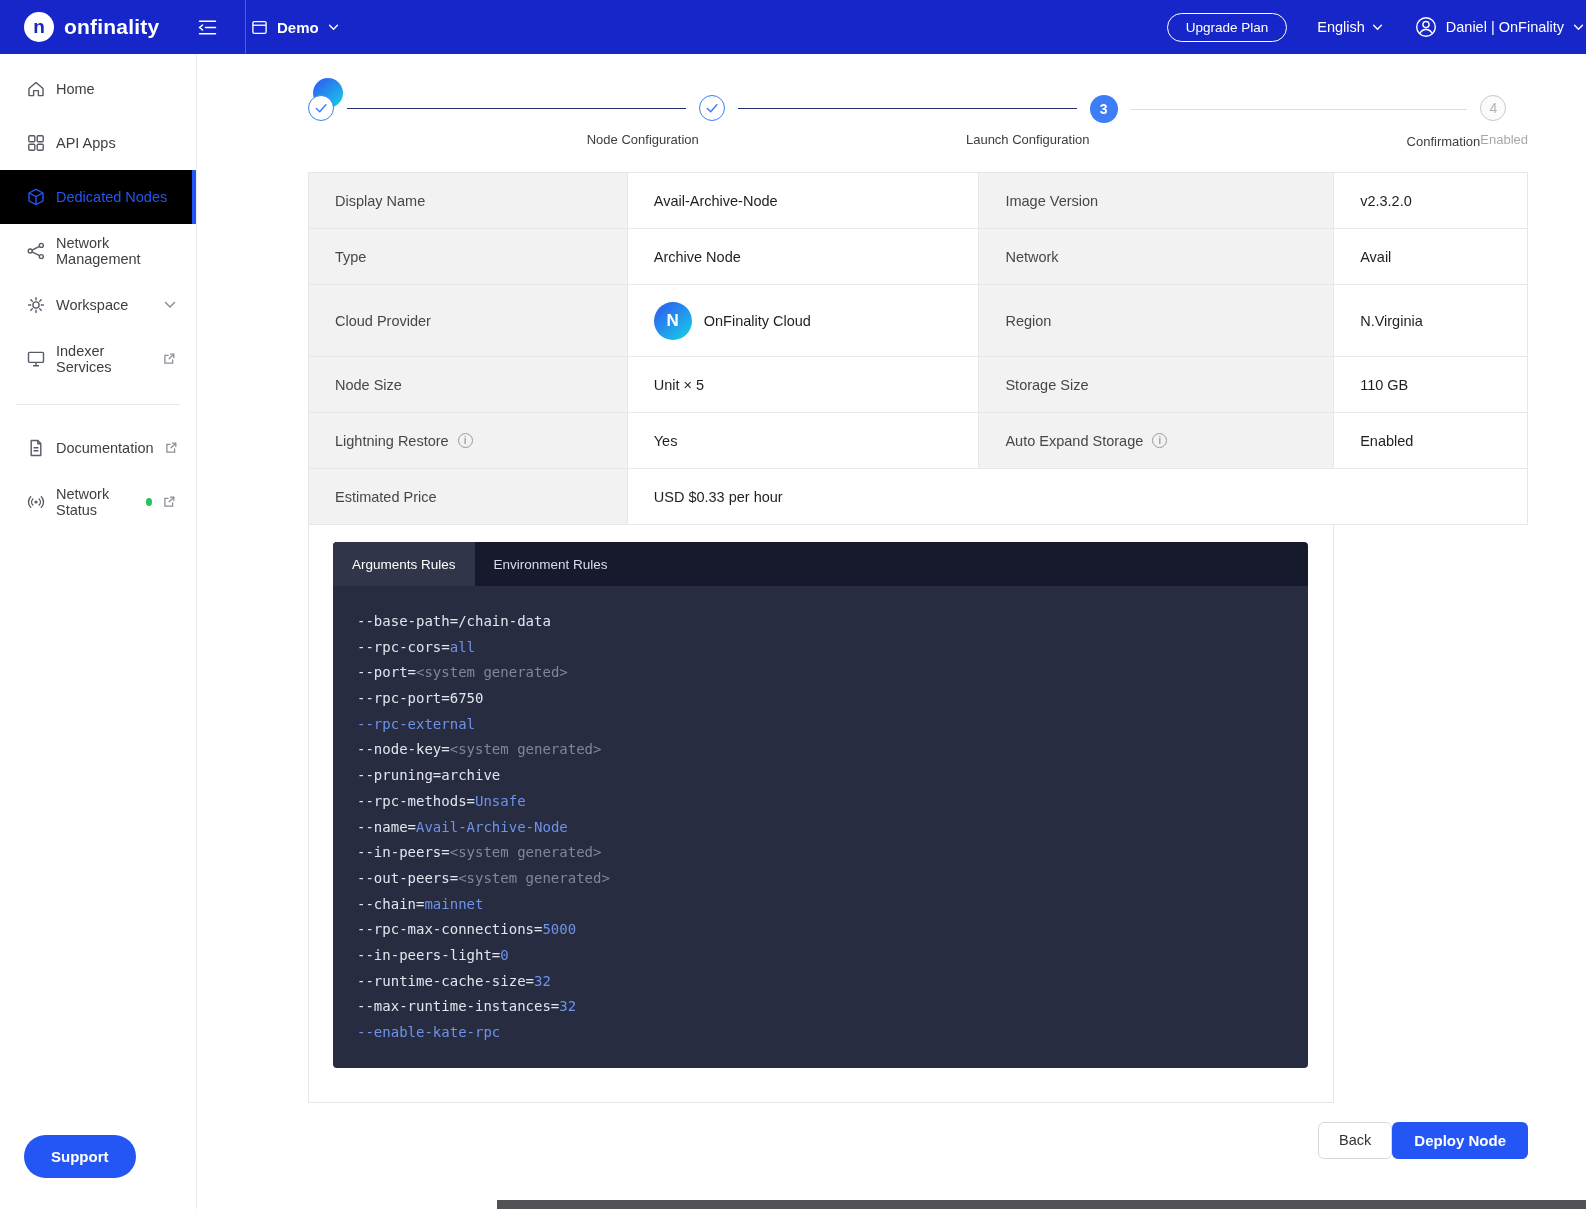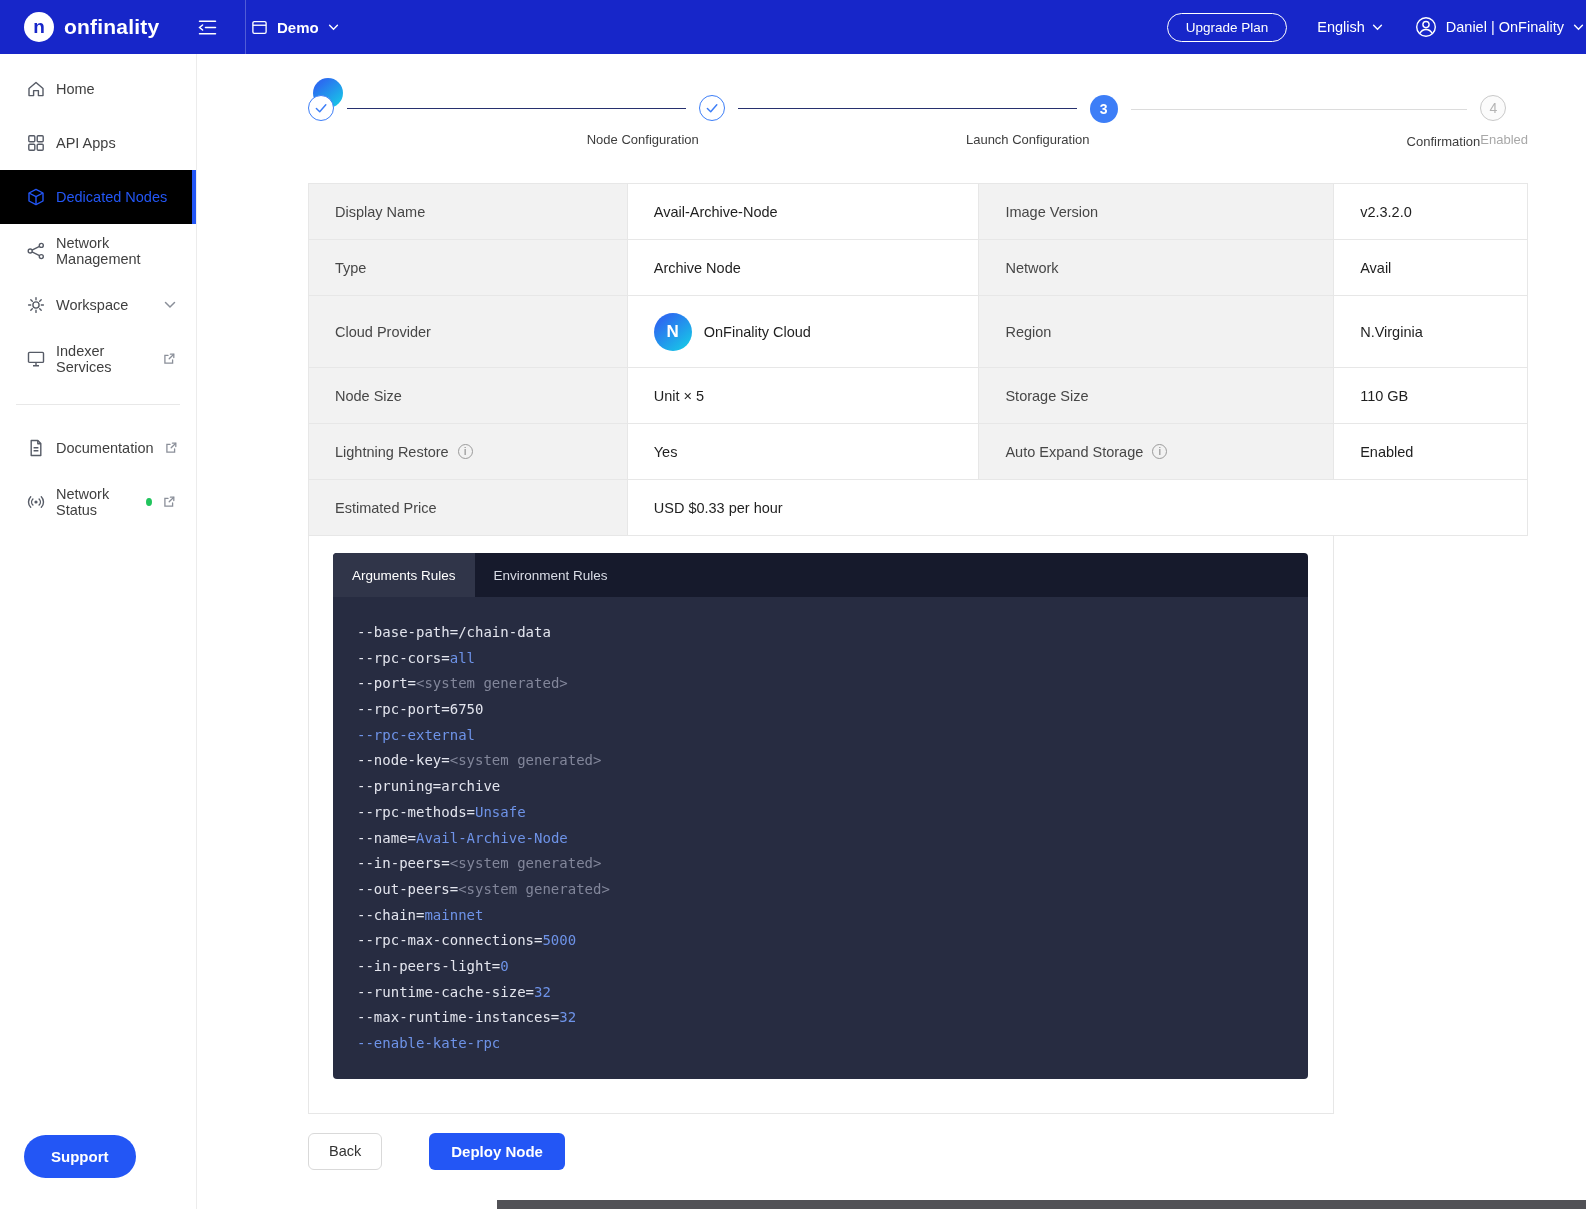--- a/index.html
+++ b/index.html
@@ -71,21 +71,21 @@
     font-size: 14px; font-weight: 700; }
   .step-circle.pending { width: 26px; height: 26px; background: #fbfbfb; border: 1px solid #c9c9c9;
     color: #b3b3b3; font-size: 14px; }
   .step-line { flex: 1; height: 1px; margin: 0 13px; }
   .step-line.done-line { background: var(--c-step-line); }
   .step-line.pending-line { background: #dcdcdc; }
   .step-label { margin-top: 11px; font-size: 13px; color: #3d3d3d; text-align: right; }
   .step.pending-step .step-label { color: #a8a8a8; }
 
   
-  .summary { margin-top: 34px; display: grid; grid-template-columns: 319fr 352fr 355fr 194fr;
+  .summary { margin-top: 23px; display: grid; grid-template-columns: 319fr 352fr 355fr 194fr;
     border-top: 1px solid #e7e7e7; border-left: 1px solid #e7e7e7; position: relative; z-index: 1; }
   .cell { display: flex; align-items: center; min-height: 56px; padding: 9px 26px;
     border-right: 1px solid #e7e7e7; border-bottom: 1px solid #e7e7e7; font-size: 14.5px; }
   .cell.lbl { background: #f2f2f2; color: #474747; }
   .cell.val { background: #fff; color: #1f1f1f; }
   .cell.span3 { grid-column: span 3; }
   .cell.top { align-items: flex-start; padding-top: 28px; }
   .cloud-cell { min-height: 72px; }
   .cloud-logo { width: 38px; height: 38px; border-radius: 50%; margin-right: 12px;
     background: linear-gradient(140deg, #2b6df0 20%, #19c0e8 85%); color: #fff; font-weight: 700;
@@ -102,22 +102,22 @@
     font-family: inherit; padding: 0 19px; cursor: pointer; }
   .code-tab.active { background: var(--c-code-tab); color: #fff; }
   .code-body { background: var(--c-code-bg); padding: 23px 24px 22px 24px;
     font-family: "DejaVu Sans Mono", monospace; font-size: 14px; }
   .code-line { height: 25.7px; line-height: 25.7px; white-space: pre; }
   .sg-plain { color: var(--c-code-plain); }
   .sg-value { color: var(--c-code-value); }
   .sg-muted { color: var(--c-code-muted); }
 
   
-  .wizard-footer { display: flex; justify-content: flex-start; margin-top: 19px; padding-bottom: 14px;
-    position: relative; z-index: 1; gap: 47px; }
+  .wizard-footer { display: flex; justify-content: flex-end; margin-top: 19px; padding-bottom: 14px;
+    position: relative; z-index: 1; }
   .back-btn { background: #fff; border: 1px solid #d9d9d9; border-radius: 6px; padding: 9px 20px;
     font-size: 14.5px; color: #333; font-family: inherit; cursor: pointer; }
   .deploy-btn { background: var(--c-primary); border: none; border-radius: 6px; padding: 10px 22px;
     font-size: 15px; font-weight: 600; color: #fff; font-family: inherit; cursor: pointer; }
 
   .bottom-edge-bar { position: fixed; left: 497px; right: 0; bottom: 0; height: 9px;
     background: #515156; z-index: 7; }
 
   svg { display: block; }
 </style>

